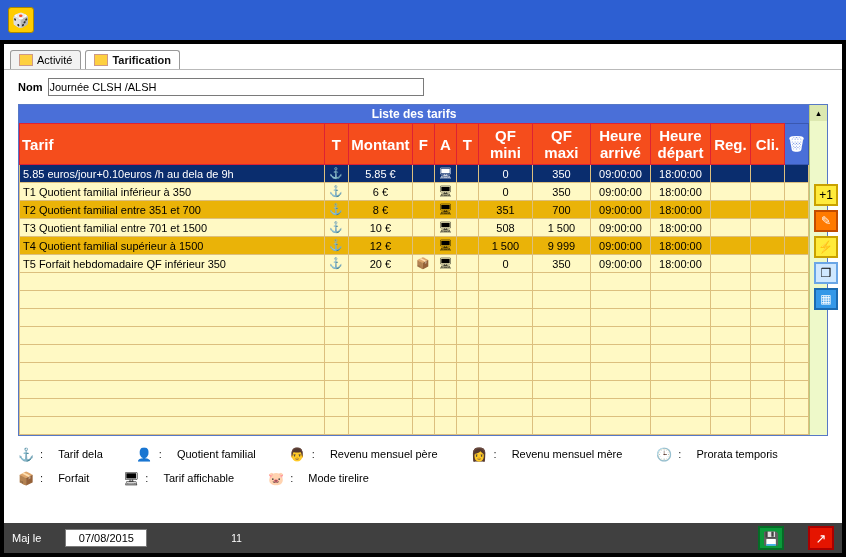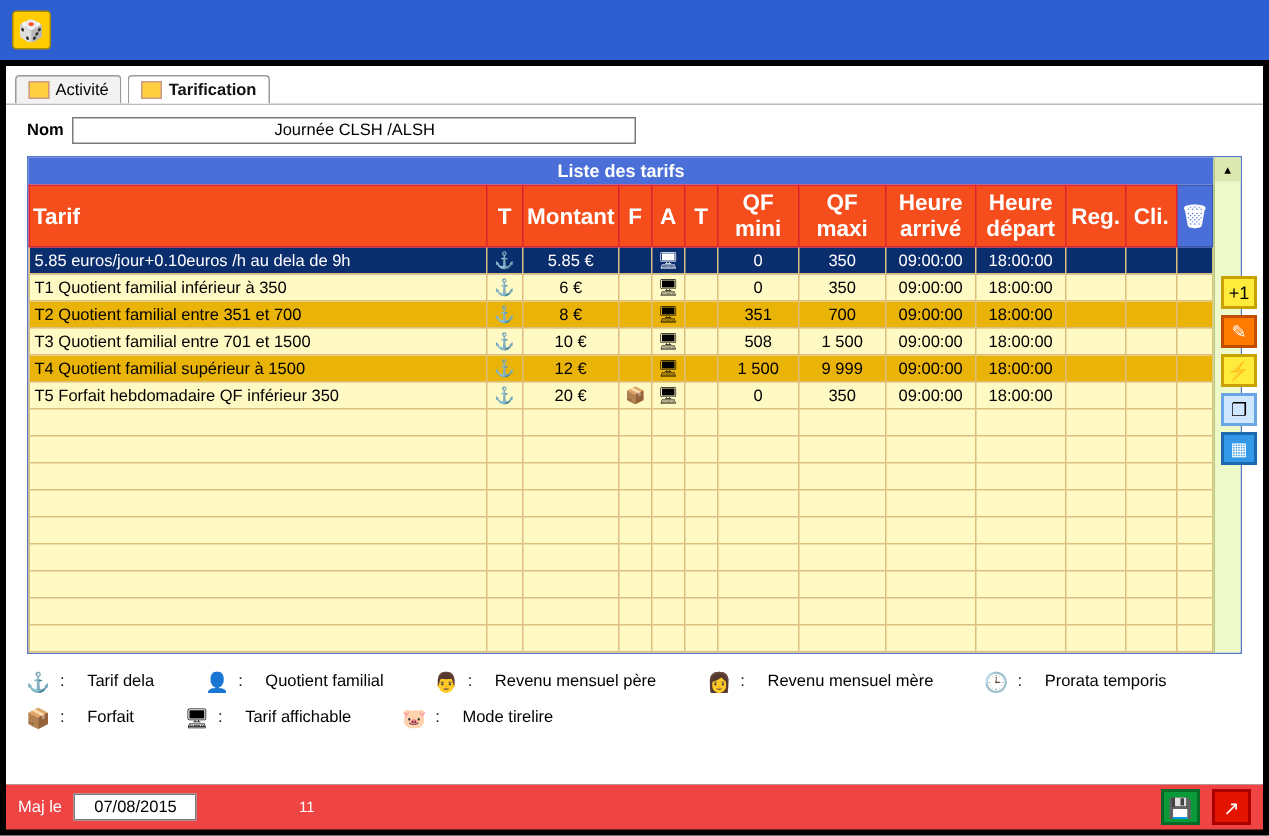--- a/index.html
+++ b/index.html
@@ -12,21 +12,21 @@
   .whitepane { background: #fff; flex: 1; display: flex; flex-direction: column; position: relative; }
 
   .tabs { display: flex; gap: 4px; padding: 6px 6px 0 6px; border-bottom: 1px solid #b9b9b9; }
   .tab { border: 1px solid #999; border-bottom: none; padding: 3px 8px; font-size: 11px; background: #f2f2f2; border-radius: 3px 3px 0 0; display:flex; align-items:center; gap:4px; cursor:pointer; }
   .tab.active { background: #fff; font-weight: bold; color:#111; }
   .tab .ticon { width:14px; height:12px; background:#fed040; border:1px solid #c98; font-size:8px; display:flex;align-items:center;justify-content:center;}
   .tab .ticon.folder { background:#a7cffb; border-color:#6aa6e6; }
 
   .nomrow { padding: 8px 14px; display:flex; align-items:center; gap:6px; }
   .nomrow label { font-weight: bold; font-size: 11px; }
-  .nomrow input { width: 376px; height: 18px; border:1px solid #7a7a7a; text-align:center; font-size:11px; }
+  .nomrow input { width: 376px; height: 18px; border:1px solid #7a7a7a; text-align:left; font-size:11px; }
 
   .tablewrap { margin: 0 14px 6px 14px; border:1px solid #5678c6; display:flex; }
   .tablebox { flex:1; display:flex; flex-direction:column; }
   .listhdr { background:#4a6fd8; color:#ffffff; font-weight:bold; text-align:center; padding:2px 0; font-size:12px; }
   table { border-collapse: collapse; width: 100%; }
   th { background:#f54d1c; color:#fff; font-weight:bold; font-size:15px; padding:3px 2px; border:1px solid #d23; text-align:center; }
   th.trash { background:#4a6fd8; border-color:#3a58b0; width:20px; }
   td { border:1px solid #dcbf7e; padding:2px 3px; font-size:11px; height:18px; }
   tr.sel td { background:#0a2d6e; color:#fff; }
   tr.y td { background:#fff9c4; }
@@ -43,21 +43,21 @@
   .sbtn.o { background:#ff7a00; border-color:#c24c00; color:#fff; }
   .sbtn.r { background:#ffeb3b; border-color:#c9a100; }
   .sbtn.b1 { background:#cfe8ff; border-color:#6aa6e6; }
   .sbtn.b2 { background:#3498e8; border-color:#1b6ab0; color:#fff; }
 
   .legend { margin: 4px 14px; display:flex; flex-wrap:wrap; gap:4px 34px; font-size:11px; }
   .legend .item { display:flex; align-items:center; gap:6px; }
   .legend .colon { color:#222; }
   .li { width:16px; height:16px; display:inline-flex; align-items:center; justify-content:center; font-size:13px; }
 
-  .footer { background:#ef4444; color:#fff; height:30px; display:flex; align-items:center; padding:0 8px; gap:8px; }
+  .footer { background:#404040; color:#fff; height:30px; display:flex; align-items:center; padding:0 8px; gap:24px; }
   .footer input { width:82px; height:18px; border:1px solid #7a7a7a; font-size:11px; text-align:center; }
   .footer .pnum { margin-left:60px; font-size:10px; }
   .footer .spacer { flex:1; }
   .fbtn { width:26px; height:24px; border:2px solid; display:flex; align-items:center; justify-content:center; cursor:pointer; font-size:13px; }
   .fbtn.save { background:#0a9a3a; border-color:#066b27; color:#fff; }
   .fbtn.close { background:#e51400; border-color:#a00; color:#fff; }
 
   .col-tarif{width:auto;min-width:230px;text-align:left;}
   .col-t{width:24px}.col-m{width:64px}.col-f{width:22px}.col-a{width:22px}.col-t2{width:22px}
   .col-qmin{width:54px}.col-qmax{width:58px}.col-h{width:60px}.col-reg{width:40px}.col-cli{width:34px}

